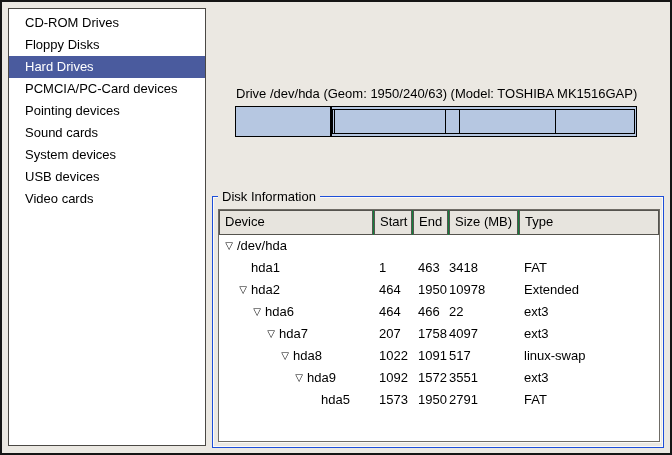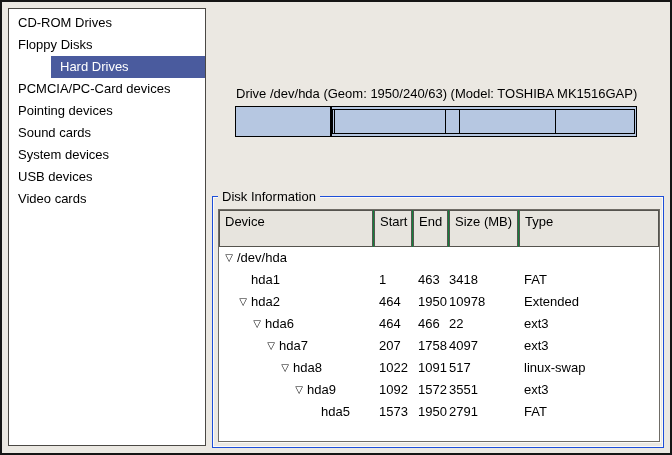--- a/index.html
+++ b/index.html
@@ -4,23 +4,23 @@
 <style>
   html,body{margin:0;padding:0;}
   body{font-family:"Liberation Sans","DejaVu Sans",sans-serif;color:#000;}
   .window{position:relative;width:672px;height:455px;box-sizing:border-box;
           background:#ebe8e2;border:2px solid #151515;overflow:hidden;}
 
   
   .sidebar{position:absolute;left:6px;top:6px;width:198px;height:438px;
            box-sizing:border-box;background:#fff;border:1px solid #4a4844;
            padding-top:3px;overflow:hidden;}
-  .sitem{height:22px;line-height:22px;padding-left:9px;font-size:13px;
+  .sitem{height:22px;line-height:22px;padding-left:16px;font-size:13px;
          white-space:nowrap;cursor:default;}
-  .sitem.selected{background:#4a5b9e;color:#fff;margin-left:42px;}
+  .sitem.selected{background:#4a5b9e;color:#fff;}
 
   
   .drive-title{position:absolute;left:234px;top:84px;font-size:13px;white-space:nowrap;}
   .partition-bar{position:absolute;left:233px;top:104px;width:402px;height:31px;
                  box-sizing:border-box;background:#b6c7e1;border:1px solid #000;
                  display:flex;overflow:hidden;}
   .seg{height:100%;box-sizing:border-box;}
   .seg-primary{border-right:1px solid #000;}
   .seg-extended{position:relative;flex:1 1 auto;border-left:1px solid #000;}
   .logical{position:absolute;left:0;right:1px;top:2px;bottom:2px;
@@ -32,21 +32,21 @@
   
   .groupbox{position:absolute;left:210px;top:194px;width:452px;height:252px;
             box-sizing:border-box;border:1px solid #1d4ed8;
             box-shadow:inset 1px 1px 0 #fbfaf8, inset -1px -1px 0 #fbfaf8;}
   .gb-label{position:absolute;top:-9px;left:5px;background:#ebe8e2;
             padding:0 4px;font-size:13px;line-height:17px;white-space:nowrap;}
   .dtable{position:absolute;left:5px;top:12px;width:442px;height:233px;
           box-sizing:border-box;background:#fff;border:1px solid #6f6c66;
           box-shadow:1px 1px 0 #fbfaf8;overflow:hidden;}
   .thead{display:grid;grid-template-columns:154px 38px 35px 69px auto;
-         column-gap:1px;height:37px;background:#15803d;}
+         column-gap:1px;height:25px;background:#15803d;}
   .th{box-sizing:border-box;border:1px solid #55534e;background:#e7e4de;
       font-size:13px;line-height:22px;padding-left:5px;white-space:nowrap;
       overflow:hidden;cursor:default;}
   .trow{display:grid;grid-template-columns:154px 38px 35px 69px auto;
         column-gap:1px;height:22px;line-height:22px;font-size:13px;}
   .td{box-sizing:border-box;white-space:nowrap;overflow:hidden;}
   .td.start,.td.end,.td.type{padding-left:5px;}
   .td.size{text-align:left;padding-right:8px;}
   .td.dev{display:flex;align-items:center;}
   .exp{flex:0 0 16px;width:16px;text-align:center;font-size:10px;line-height:22px;}

